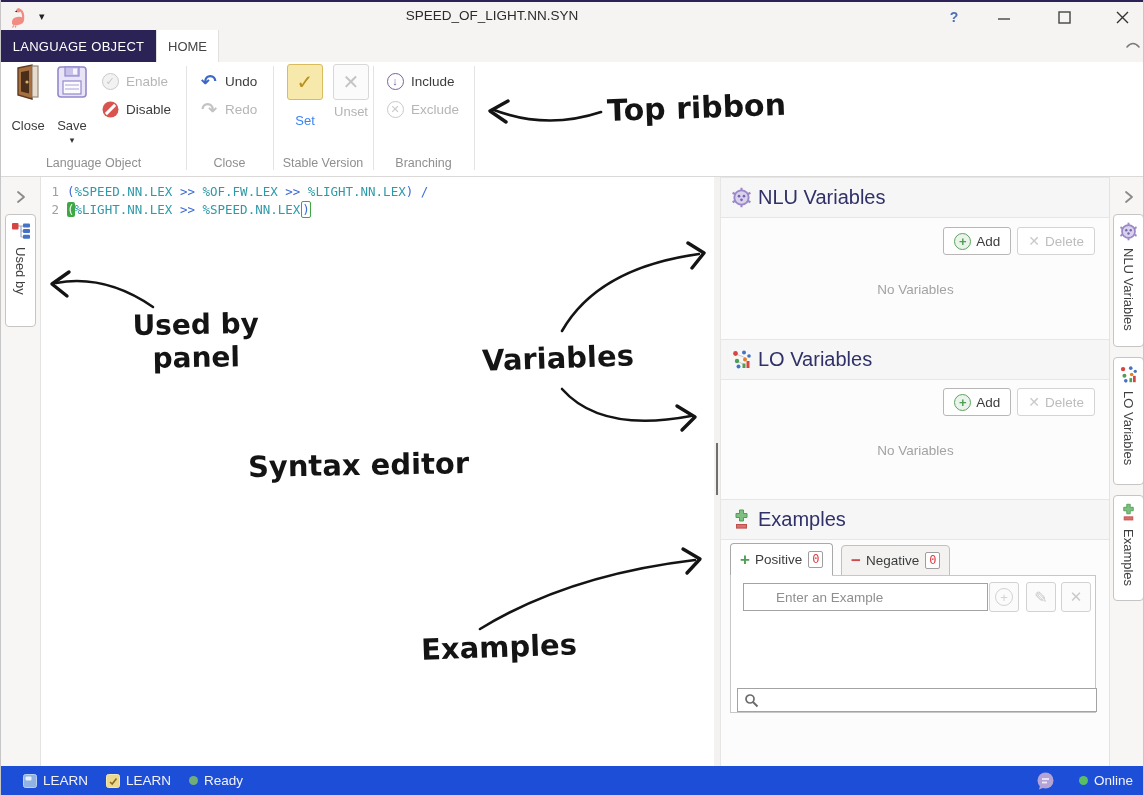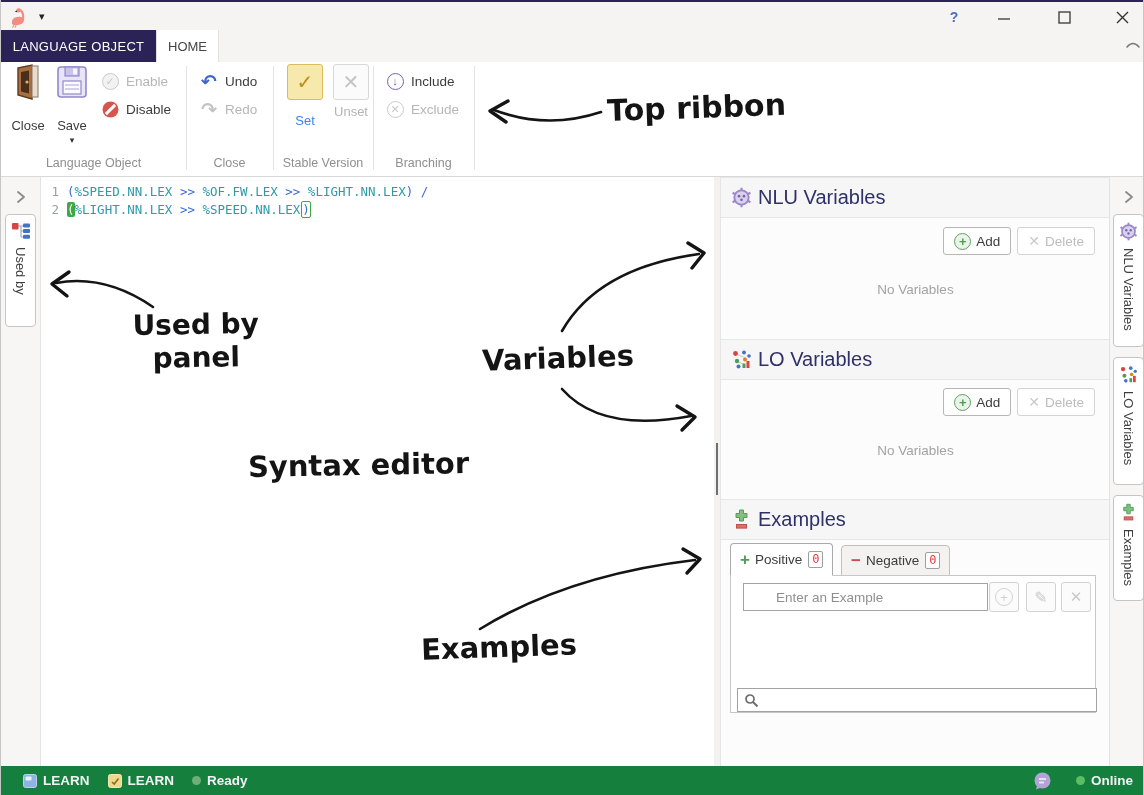--- a/index.html
+++ b/index.html
@@ -72,21 +72,21 @@
             font-family:"DejaVu Sans Mono",monospace;font-size:12px;padding:0 3px;line-height:15px;}
   .plus-glyph{color:#4f9e55;font-weight:bold;font-size:17px;margin-right:5px;line-height:1;}
   .minus-glyph{color:#cc4b4b;font-weight:bold;font-size:17px;margin-right:5px;line-height:1;}
   .exbox{left:9px;top:32px;width:366px;height:138px;background:#fff;border:1px solid #c9c7c5;box-sizing:border-box;}
   .txtinput{border:1px solid #a3a3a3;background:#fff;font-size:13.5px;color:#3c3c3c;padding:0 8px;box-sizing:border-box;outline:none;font-family:"Liberation Sans",sans-serif;}
   .txtinput::placeholder{color:#8f8f8f;}
   .sqbtn{width:30px;height:30px;border:1px solid #d2d2d2;border-radius:3px;background:#fbfbfb;display:flex;align-items:center;justify-content:center;color:#c9c9c9;box-sizing:border-box;}
   .circbtn-inner{width:18px;height:18px;border-radius:50%;border:1.5px solid #d2d2d2;display:flex;align-items:center;justify-content:center;font-size:13px;color:#d2d2d2;box-sizing:border-box;}
   .right-rail{left:1108px;top:0;width:36px;height:589px;background:#f7f6f4;border-left:1px solid #e5e3e1;box-sizing:border-box;}
   
-  .statusbar{left:0;top:766px;width:100%;height:29px;background:#15803d;color:#f2f2f6;font-size:13.5px;display:flex;align-items:center;font-weight:bold;}
+  .statusbar{left:0;top:766px;width:100%;height:29px;background:#1d4ed8;color:#f2f2f6;font-size:13.5px;display:flex;align-items:center;}
   .sb-item{display:flex;align-items:center;margin-right:18px;}
   .sb-dot{width:9px;height:9px;border-radius:50%;margin-right:6px;}
   
   .hand{font-family:"DejaVu Sans",sans-serif;font-weight:bold;color:#141414;white-space:nowrap;}
   .overlay{left:0;top:0;width:1144px;height:795px;pointer-events:none;}
 </style>
 </head>
 <body>
 
 <div class="window">
@@ -94,20 +94,21 @@
   <div class="abs top-edge"></div>
   <div class="abs titlebar">
     <svg class="abs app-icon" viewBox="0 0 26 22">
       <path d="M3 18 Q2 12 8 11 Q14 10 15 14 Q15 18 9 19 Q5 20 3 18 Z" fill="#f28b82"></path>
       <path d="M14 14 Q15 6 11 4 Q8 2 9 6" fill="none" stroke="#f28b82" stroke-width="2.2"></path>
       <circle cx="9.4" cy="4.6" r="2" fill="#f28b82"></circle>
       <path d="M8 4.6 L5.6 5.4 L8 6.2 Z" fill="#333"></path>
       <path d="M5 19.4 L3.4 21.5 M7 19.6 L6 21.5" stroke="#f28b82" stroke-width="1.2"></path>
     </svg>
     <span class="abs app-caret">▾</span>
+    <div class="abs title-text">SPEED_OF_LIGHT.NN.SYN</div>
     <div class="abs winbtn help-btn">?</div>
     <div class="abs winbtn" style="left:988px;">
       <svg width="12" height="12" viewBox="0 0 12 12">
           <line x1="0" y1="8" x2="12" y2="8" stroke="#444" stroke-width="1.4"></line>
         </svg>
     </div>
     <div class="abs winbtn" style="left:1048px;">
       <svg width="13" height="13" viewBox="0 0 13 13">
           <rect x="1" y="1" width="11" height="11" fill="none" stroke="#444" stroke-width="1.4"></rect>
         </svg>

